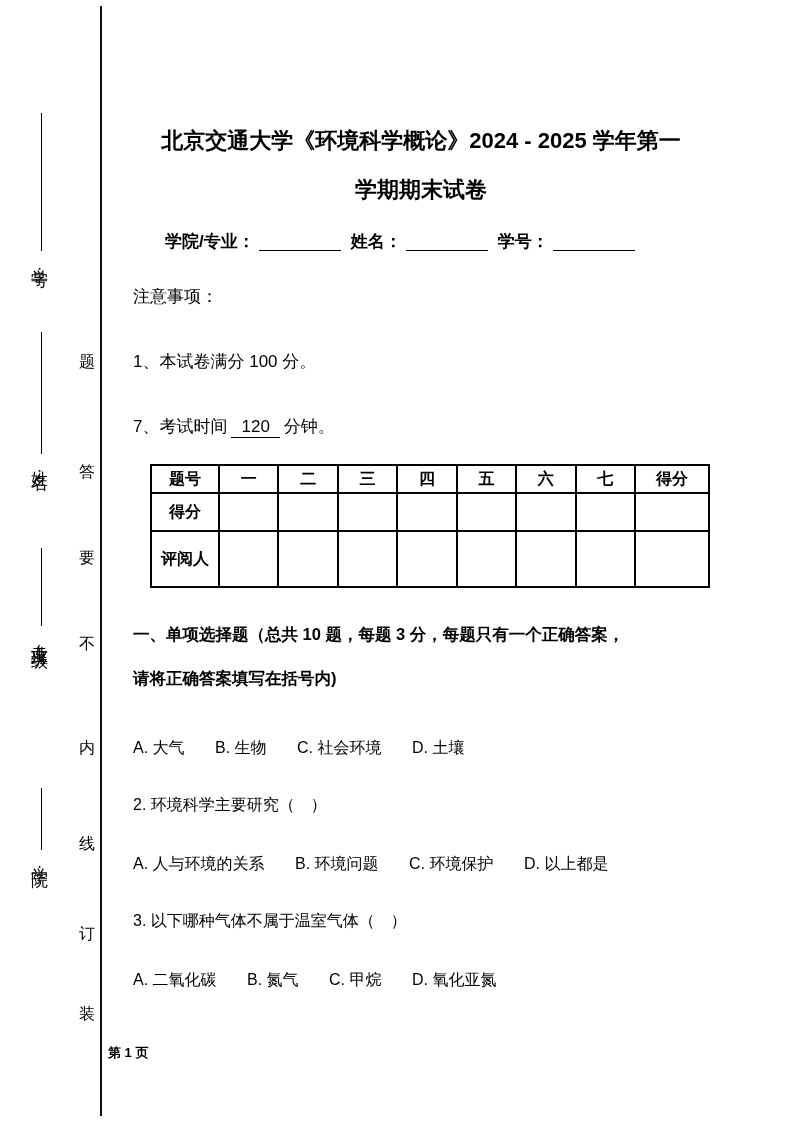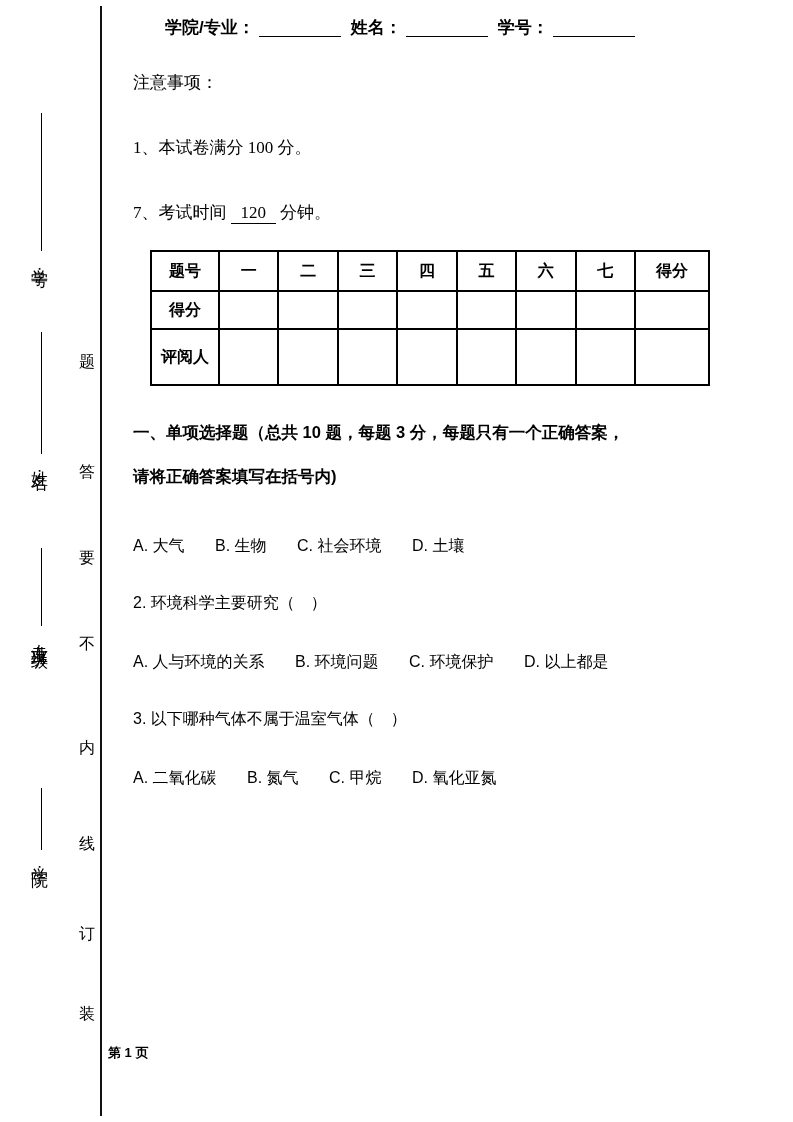--- a/index.html
+++ b/index.html
@@ -50,41 +50,41 @@
     border-bottom:1.5px solid #000;
     margin:0 10px 2px 4px;
   }
   .notes-heading {
     margin-top:32px;
     font-family:"Liberation Serif", serif;
     font-size:17px;
   }
   .note-item {
     margin-top:42px;
-    font-family:Liberation Serif, serif;
+    font-family:Liberation Sans, sans-serif;
     font-size:17px;
   }
   .underline-num {
     display:inline-block;
     border-bottom:1px solid #000;
     padding:0 10px; margin:0 4px;
   }
 
   
   .score-table {
     margin-top:26px; margin-left:17px;
     border-collapse:collapse; width:560px; table-layout:fixed;
   }
   .score-table td {
     border:2px solid #000;
     text-align:center; vertical-align:middle;
     font-size:16px; padding:0;
   }
   .score-table .lbl { font-weight:700; }
-  .score-table tr.r1 td { height:40px; }
+  .score-table tr.r1 td { height:28px; }
   .score-table tr.r2 td { height:38px; }
   .score-table tr.r3 td { height:56px; }
   .score-table .c-first { width:68px; }
   .score-table .c-last  { width:74px; }
 
   
   .sec-heading {
     margin-top:24px;
     font-size:16.5px; font-weight:700; line-height:44px;
   }
@@ -130,20 +130,24 @@
     <span class="bind-char" style="top:738px;">内</span>
     <span class="bind-char" style="top:834px;">线</span>
     <span class="bind-char" style="top:924px;">订</span>
     <span class="bind-char" style="top:1004px;">装</span>
 
     <div class="vrule"></div>
   </aside>
 
   <main>
 
+    <div class="title">
+      <div>北京交通大学《环境科学概论》2024 - 2025 学年第一</div>
+      <div>学期期末试卷</div>
+    </div>
 
     <div class="info-line">
       <span>学院/专业：</span>
       <span class="blank"></span>
       <span>姓名：</span>
       <span class="blank"></span>
       <span>学号：</span>
       <span class="blank"></span>
     </div>
 

